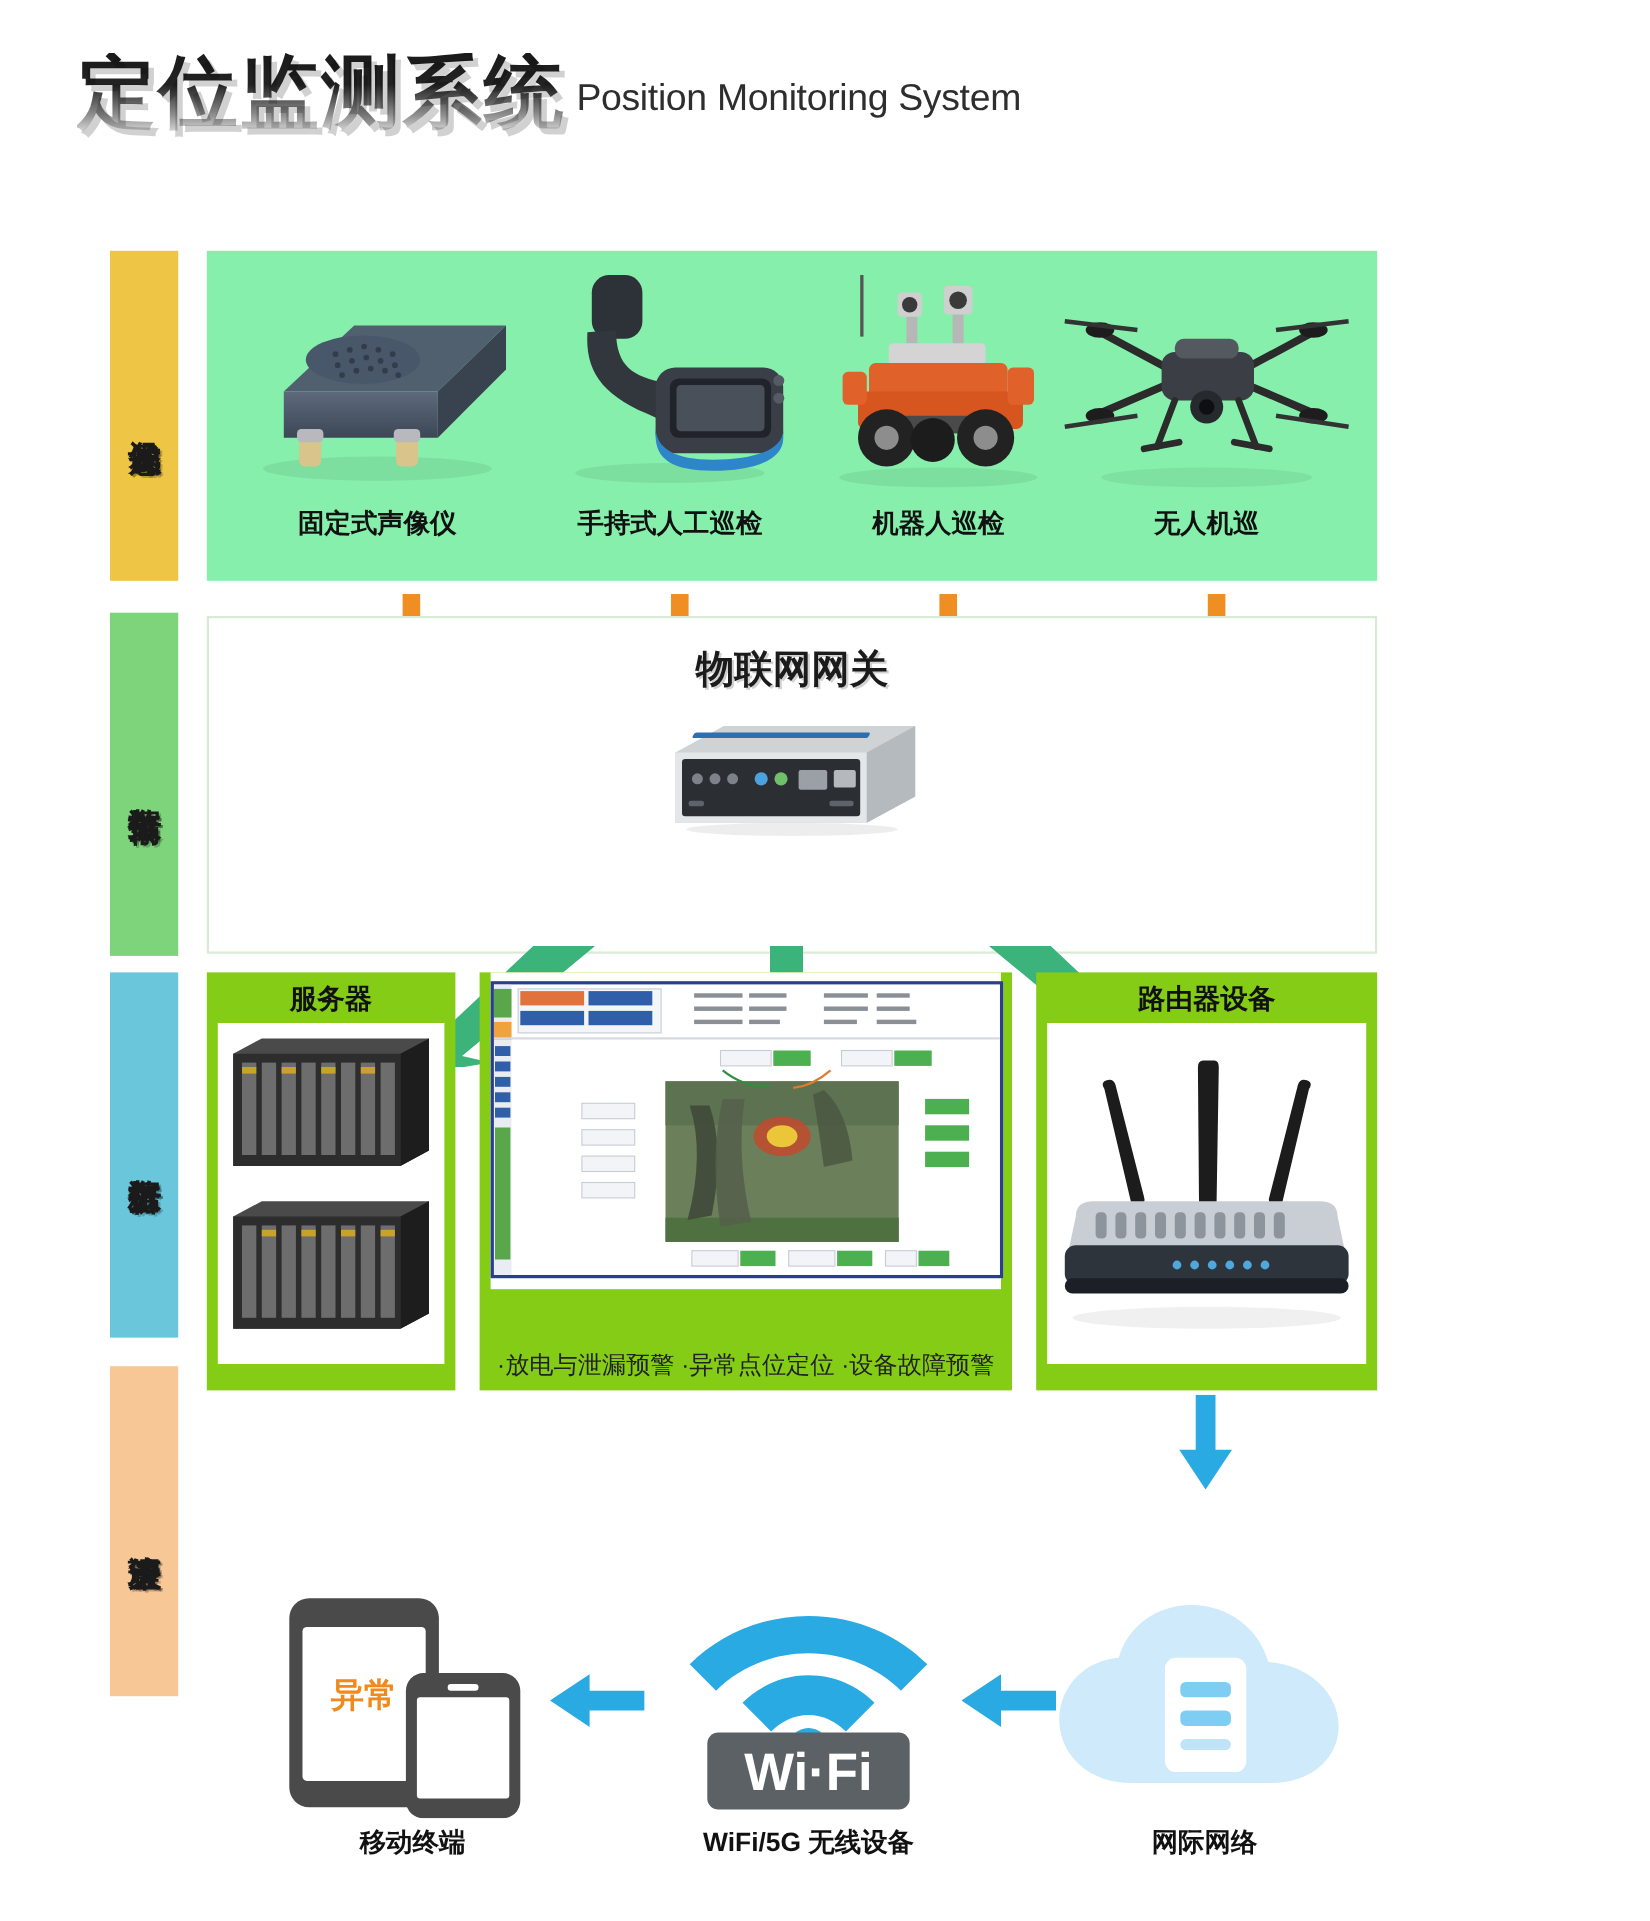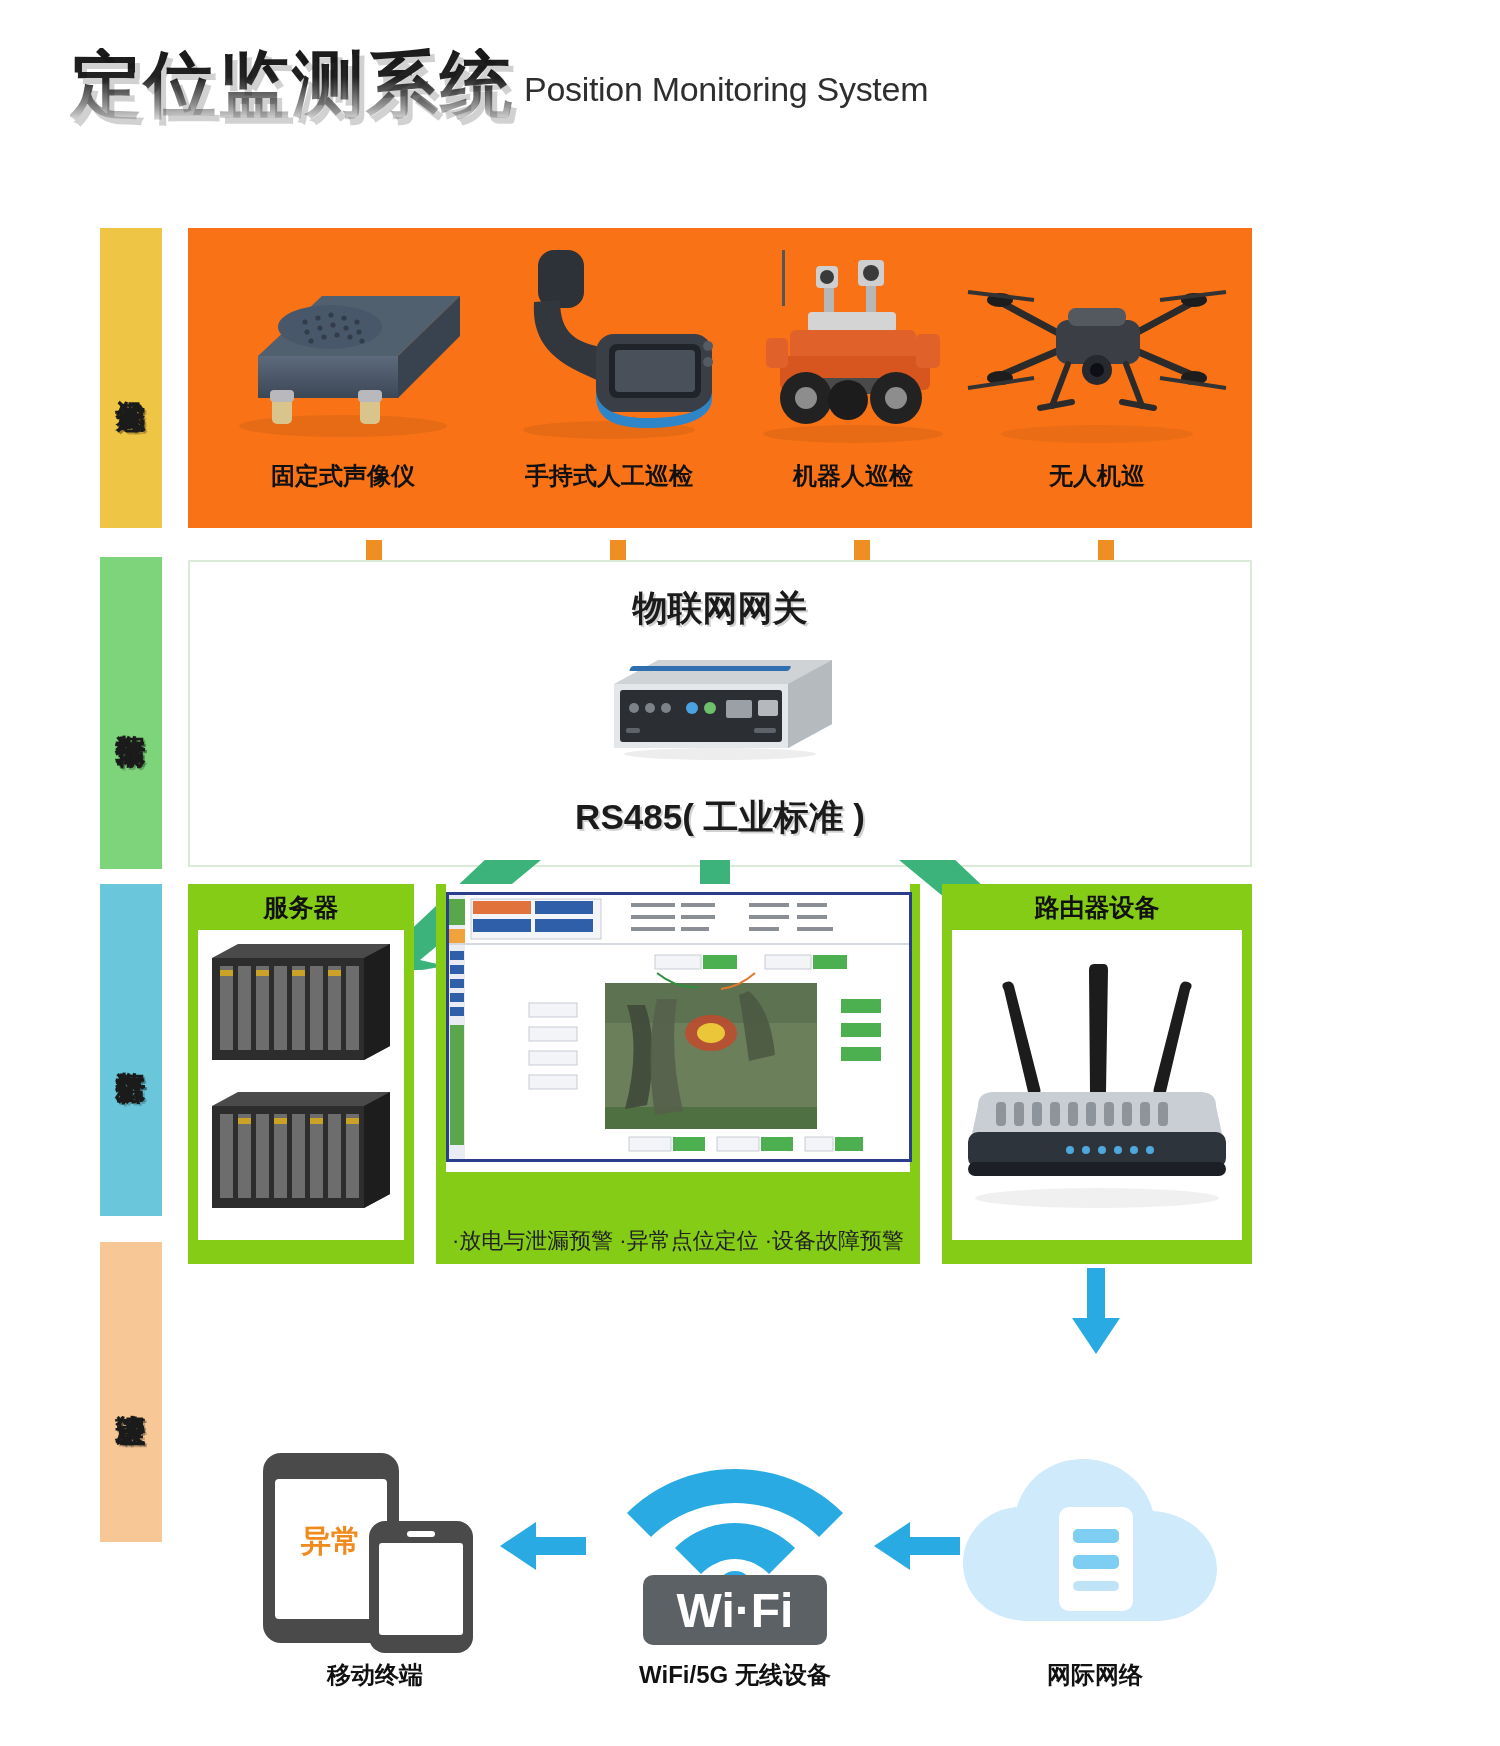--- a/index.html
+++ b/index.html
@@ -34,21 +34,21 @@
     text-shadow: 2px 2px 0 rgba(0,0,0,0.20);
   }
   #stage-0 { top: 228px;  height: 300px; background: #eec544; }
   #stage-1 { top: 557px;  height: 312px; background: #7ed47a; }
   #stage-2 { top: 884px;  height: 332px; background: #6ac6da; }
   #stage-3 { top: 1242px; height: 300px; background: #f7c796; }
 
   
   #sense-band {
     position: absolute; left: 188px; top: 228px; width: 1064px; height: 300px;
-    background: #f97316;
+    background: #86efac;
   }
   .dev-cell { position: absolute; top: 10px; width: 266px; height: 280px; }
   .dev-art  { position: absolute; left: 0; top: 0; width: 266px; height: 215px; }
   .dev-label {
     position: absolute; left: 0; top: 222px; width: 266px; text-align: center;
     font-size: 24px; font-weight: 700; color: #111;
   }
 
   
   #gateway-box {
@@ -275,21 +275,20 @@
     <circle cx="92" cy="58" r="6" fill="#4aa3e0"></circle>
     <circle cx="110" cy="58" r="6" fill="#6fc06a"></circle>
     <rect x="126" y="50" width="26" height="18" rx="2" fill="#9aa0a6"></rect>
     <rect x="158" y="50" width="20" height="16" rx="2" fill="#b5b9bd"></rect>
     <rect x="40" y="16" width="160" height="5" rx="2" fill="#2f6fb0" transform="skewX(-28)"></rect>
     <g fill="#5d6368">
       <rect x="26" y="78" width="14" height="5" rx="2"></rect>
       <rect x="154" y="78" width="22" height="5" rx="2"></rect>
     </g>
   </svg>
-  <div id="rs485-label">RS485( 工业标准 )</div>
 </div>
 
 <svg id="green-arrows" viewBox="0 0 1064 110">
 
   <g fill="#3cb37b">
     <path d="M352 -52 L382 -24 L232 100 L258 106 L186 118 L200 54 L214 78 Z"></path>
   </g>
 
   <g fill="#3cb37b">
     <path d="M512 -46 h30 v100 h22 l-37 46 l-37 -46 h22 Z"></path>

